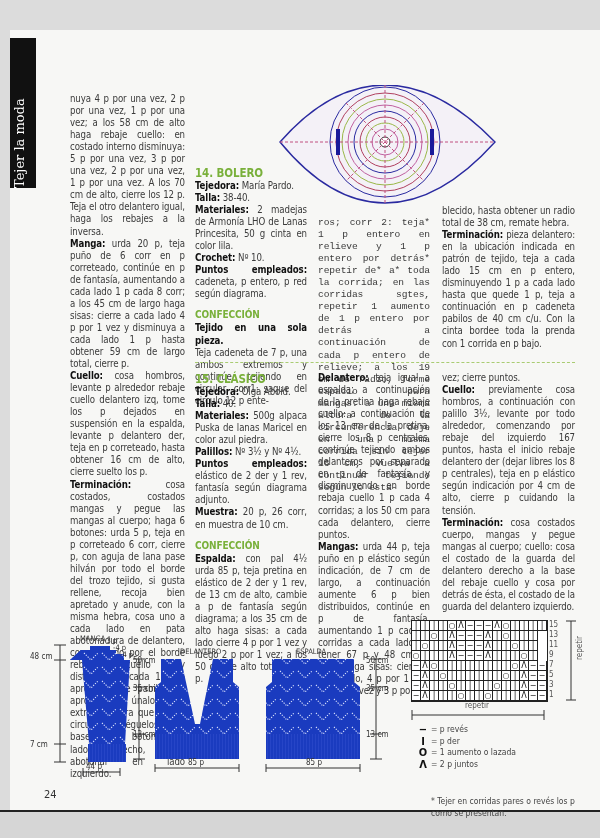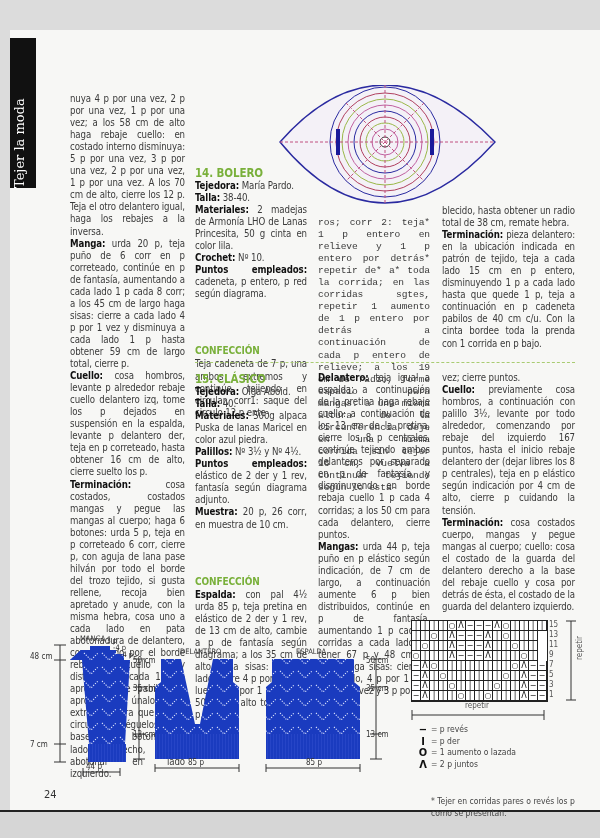--- a/index.html
+++ b/index.html
@@ -5,21 +5,21 @@
   html,body{margin:0;padding:0;}
   body{width:600px;height:838px;position:relative;overflow:hidden;background:#dcdcdc;font-family:"DejaVu Sans Condensed","DejaVu Sans",sans-serif;}
   .page{position:absolute;left:10px;top:30px;width:590px;height:780px;background:#f7f7f5;}
   .bottom-edge{position:absolute;left:0;top:810px;width:600px;height:28px;background:#d6d6d6;border-top:2px solid #222;}
   .side-tab{position:absolute;left:10px;top:38px;width:26px;height:150px;background:#111;}
   .side-tab span{position:absolute;left:2px;top:150px;transform:rotate(-90deg);transform-origin:0 0;color:#fff;font-family:"DejaVu Serif",serif;font-size:13px;white-space:nowrap;width:140px;}
   .col{position:absolute;font-size:9.6px;line-height:12.05px;color:#3a3a3a;text-align:justify;letter-spacing:-0.1px;}
   .col p{margin:0;}
   .col b{color:#111;font-weight:bold;}
   .h-green{color:#79b03a;font-weight:bold;font-size:11.5px;line-height:14px;margin:0;}
-  .h-green.sm{font-size:10px;margin-top:36px;}
+  .h-green.sm{font-size:10px;}
   .gap{height:8px;}
   .dashed{position:absolute;border-top:1.5px dashed #a9cc72;height:0;}
   .pn{position:absolute;left:44px;top:788px;font-size:11px;color:#333;}
   .lbl{position:absolute;font-size:7.5px;color:#333;}
   .dim{position:absolute;font-size:8px;color:#333;}
   .legend{position:absolute;left:415px;top:748px;font-size:8.5px;color:#444;line-height:11.5px;}
   .legend .row{display:flex;align-items:center;}
   .legend .sym{width:16px;text-align:center;color:#111;font-weight:bold;font-size:11px;}
   svg{position:absolute;}
 </style>
@@ -65,20 +65,21 @@
 
 <div class="col" style="left:195px;top:166px;width:112px;">
   <p class="h-green">14. BOLERO</p>
   <p><b>Tejedora:</b><span> María Pardo.</span></p>
   <p><b>Talla:</b><span> 38-40.</span></p>
   <p><b>Materiales:</b><span> 2 madejas de Armonía LHO de Lanas Princesita, 50 g cinta en color lila.</span></p>
   <p><b>Crochet:</b><span> Nº 10.</span></p>
   <p><b>Puntos empleados:</b><span> cadeneta, p entero, p red según diagrama.</span></p>
   <div class="gap"></div>
   <p class="h-green sm">CONFECCIÓN</p>
+  <p><b>Tejido en una sola pieza.</b></p>
   <p><span>Teja cadeneta de 7 p, una ambos extremos y continúe tejiendo en circular, corr1: saque del circulo 12 p ente-</span></p>
 </div>
 
 <div class="col" style="left:318px;top:217px;width:112px;font-family:Liberation Mono, monospace;">
   <p><span>ros; corr 2: teja* 1 p entero en relieve y 1 p entero por detrás* repetir de* a* toda la corrida; en las corridas sgtes, repetir 1 aumento de 1 p entero por detrás a continuación de cada p entero de relieve; a los 19 cm de radio, forme espacio para mangas: a una misma altura de la circunferencia deje en una misma corrida sin tejer 16 cm, vuelva a continuar tejiendo según lo esta-</span></p>
 </div>
 
 <div class="col" style="left:442px;top:205px;width:133px;">
   <p><span>blecido, hasta obtener un radio total de 38 cm, remate hebra.</span></p>
   <p><b>Terminación:</b><span> pieza delantero: en la ubicación indicada en patrón de tejido, teja a cada lado 15 cm en p entero, disminuyendo 1 p a cada lado hasta que quede 1 p, teja a continuación en p cadeneta pabilos de 40 cm c/u. Con la cinta bordee toda la prenda con 1 corrida en p bajo.</span></p>

